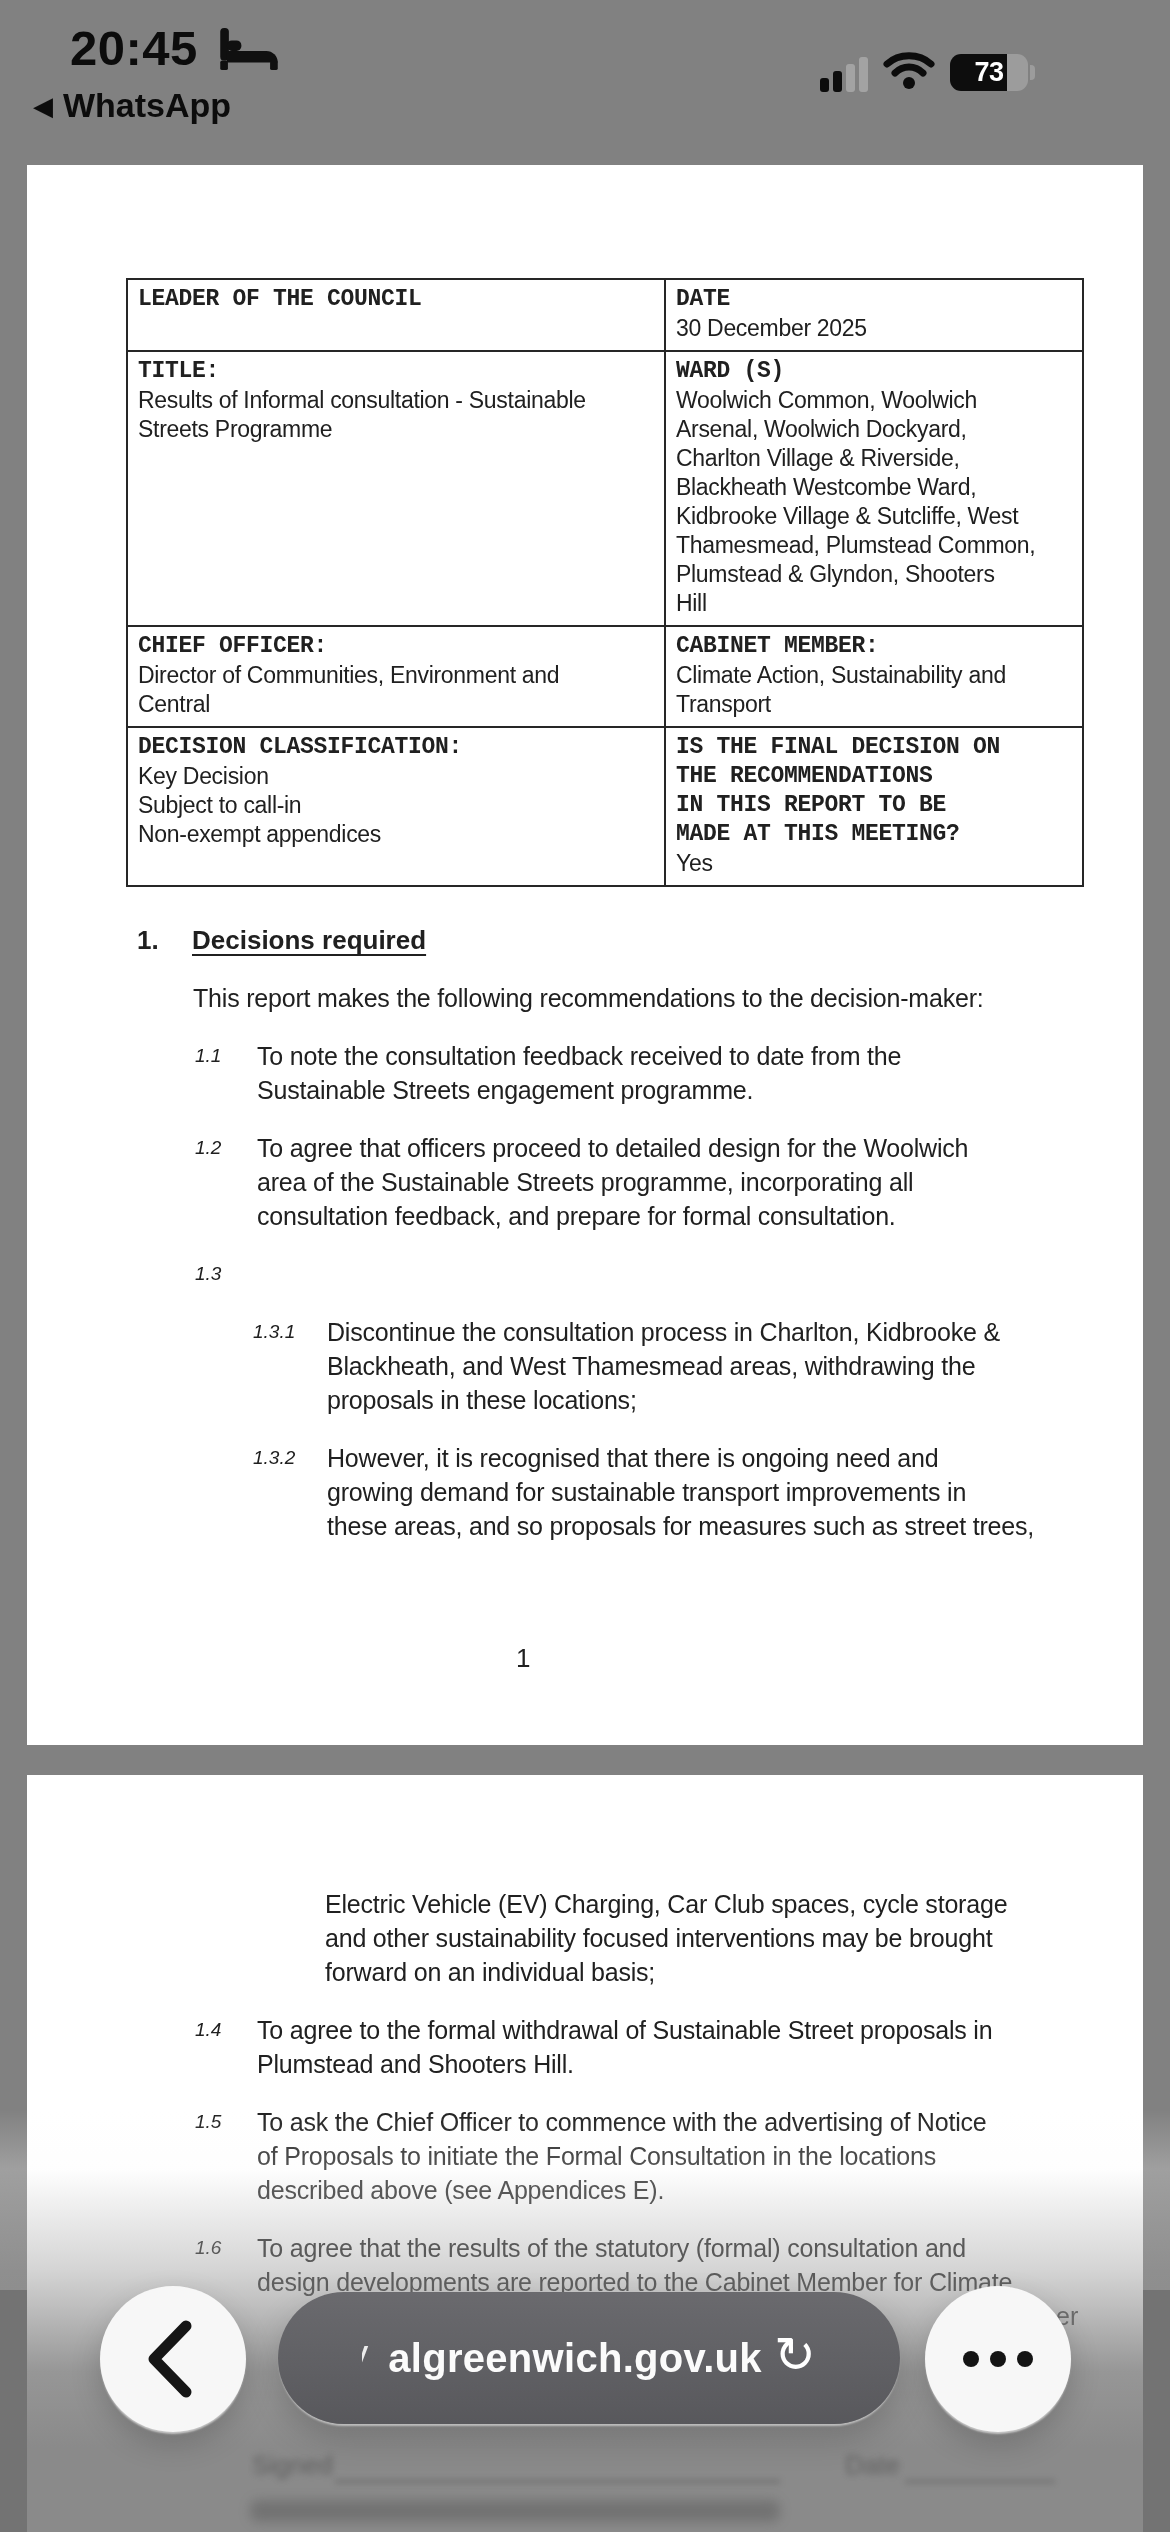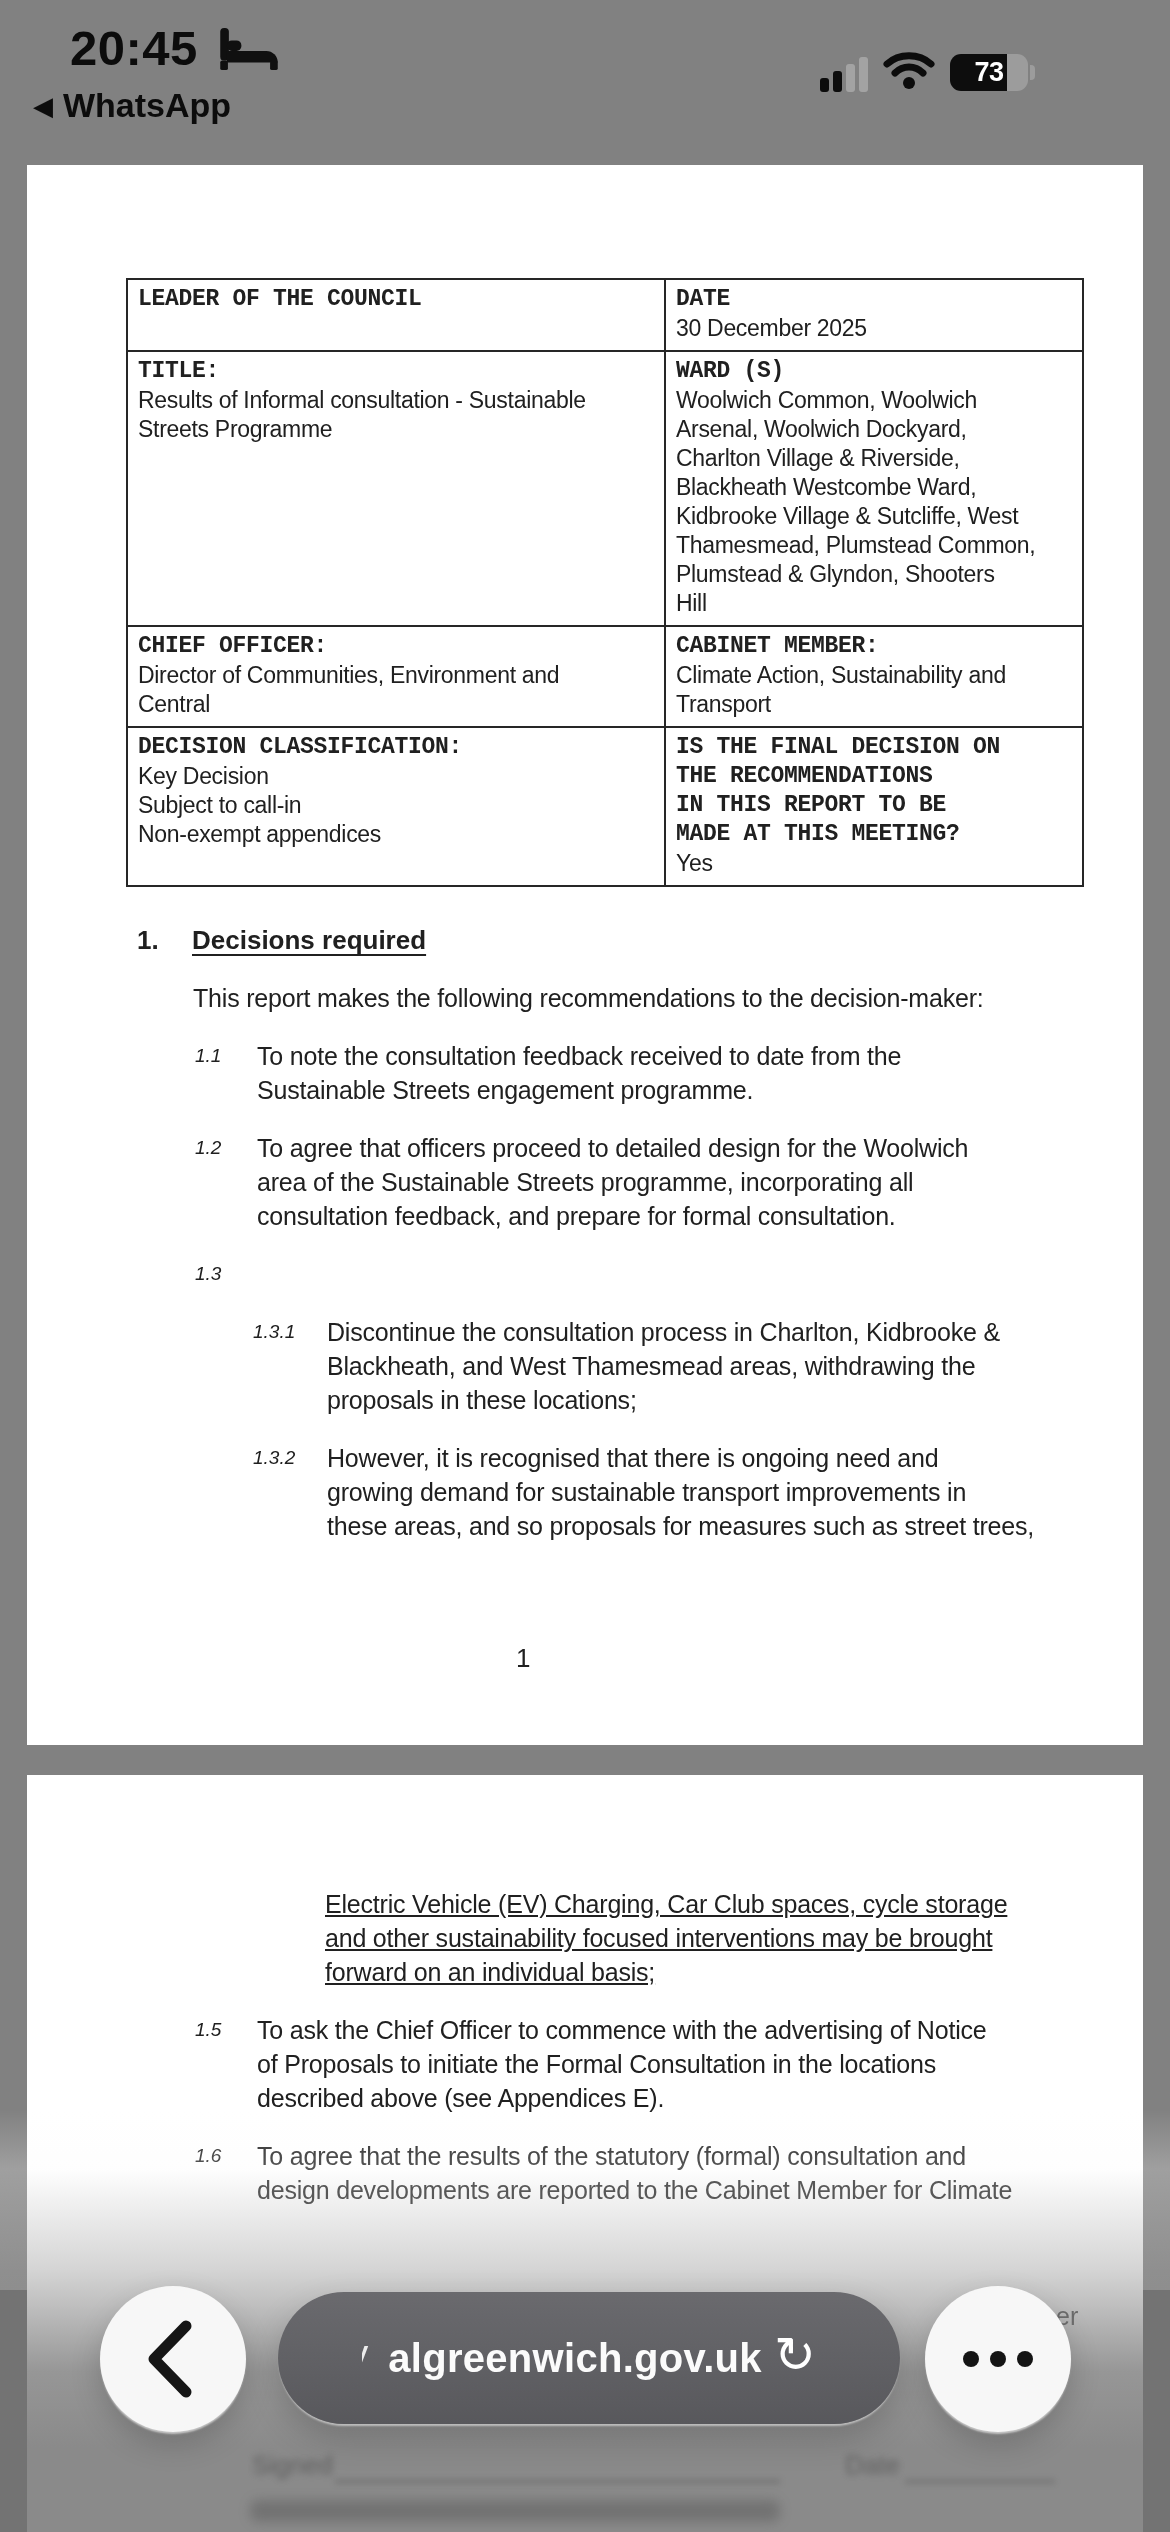--- a/index.html
+++ b/index.html
@@ -40,21 +40,21 @@
   .section-heading{margin:38px 0 0 110px;display:flex;font-weight:700;font-size:26px;line-height:34px;}
   .h-num{width:55px;}
   .h-text{text-decoration:underline;text-underline-offset:5px;}
   .intro{margin:24px 0 0 166px;}
   .item{display:flex;margin:24px 0 0 168px;}
   .item .num{width:62px;flex:none;font-size:19px;line-height:34px;font-style:italic;}
   .item.sub{margin-left:226px;}
   .item.sub .num{width:74px;}
   .page-num{position:absolute;left:489px;top:1478px;font-size:26px;}
   .p2-flow{position:absolute;left:0;top:0;width:1116px;}
-  .cont{margin:112px 0 0 298px;text-decoration:underline;}
+  .cont{margin:112px 0 0 298px;}
   .frag{position:absolute;font-size:25px;color:#202020;}
   .frag-a{left:298px;top:530px;}
   .frag-er{left:1029px;top:527px;}
 
   
   .fade-overlay{position:absolute;left:0;top:2110px;width:1170px;height:422px;
     background:linear-gradient(180deg,rgba(138,138,138,0) 0%,rgba(250,250,250,0.25) 14%,
       rgba(160,160,160,0.45) 38%,rgba(139,139,139,0.9) 62%,#8a8a8a 80%,#8a8a8a 100%);}
   .edge-dim{position:absolute;top:2290px;width:27px;height:242px;background:#737373;}
   .edge-dim.left{left:0;} .edge-dim.right{left:1143px;}
@@ -199,20 +199,25 @@
     </div>
     <div class="page-num">1</div>
   </div>
 
   <div class="page page2">
     <div class="p2-flow">
       <div class="cont doc-text">Electric Vehicle (EV) Charging, Car Club spaces, cycle storage
 and other sustainability focused interventions may be brought
 forward on an individual basis;</div>
       <div class="item">
+        <span class="num">1.4</span>
+        <span class="doc-text">To agree to the formal withdrawal of Sustainable Street proposals in
+Plumstead and Shooters Hill.</span>
+      </div>
+      <div class="item">
         <span class="num">1.5</span>
         <span class="doc-text">To ask the Chief Officer to commence with the advertising of Notice
 of Proposals to initiate the Formal Consultation in the locations
 described above (see Appendices E).</span>
       </div>
       <div class="item">
         <span class="num">1.6</span>
         <span class="doc-text">To agree that the results of the statutory (formal) consultation and
 design developments are reported to the Cabinet Member for Climate</span>
       </div>

